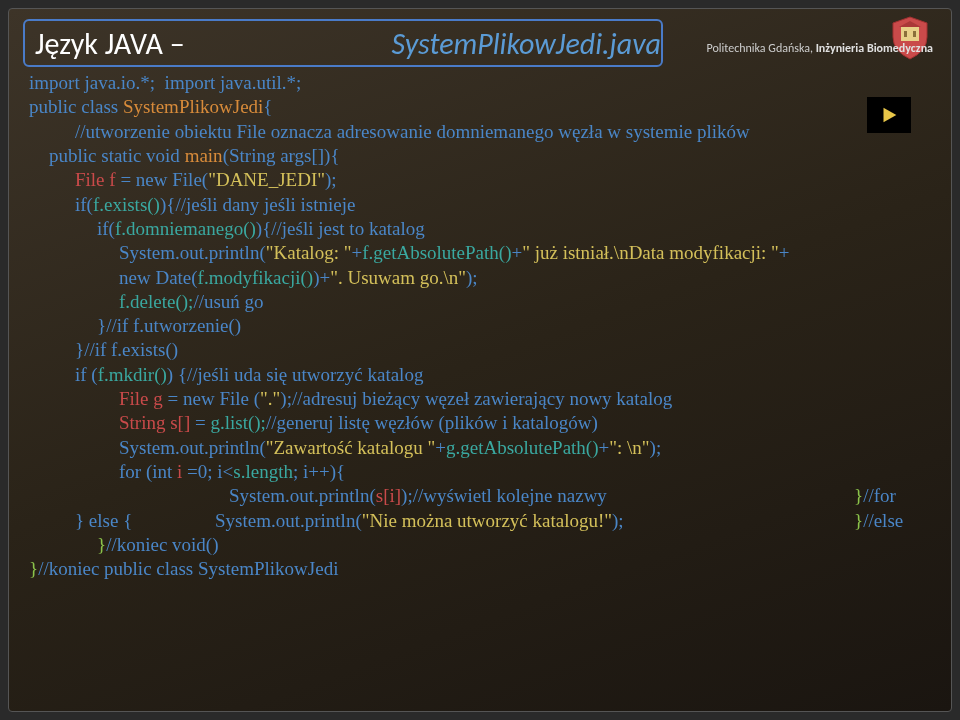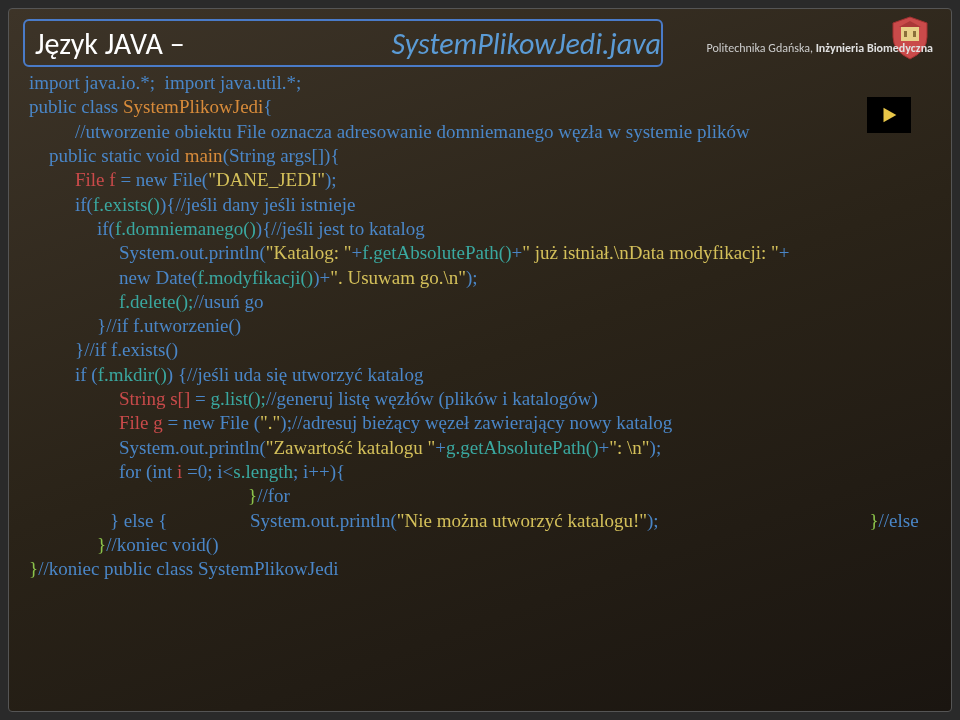--- a/index.html
+++ b/index.html
@@ -82,23 +82,23 @@
   .c-red { color: #c94a4a; }
   .c-yellow { color: #d4c05a; }
   .c-teal { color: #3aa8a0; }
   .c-green { color: #8bc34a; }
   .i1 { padding-left: 20px; }
   .i2 { padding-left: 46px; }
   .i3 { padding-left: 68px; }
   .i4 { padding-left: 90px; }
   .i5 { padding-left: 200px; }
   .row { display: flex; }
-  .row .lead { width: 140px; margin-left: 35px; }
+  .row .lead { width: 140px; }
   .row .mid { flex: 1; }
-  .row .tail { width: 80px; text-align: center; }
+  .row .tail { width: 80px; text-align: left; }
 </style>
 </head>
 <body>
 
 <div class="slide">
 
   <div class="title-bar">
     <span class="title-white">Język JAVA – </span>
     <span class="title-blue">SystemPlikowJedi.java</span>
   </div>
@@ -130,25 +130,26 @@
     <div class="code-line i1"><span class="c-blue">public static void </span><span class="c-orange">main</span><span class="c-blue">(String args[]){</span></div>
     <div class="code-line i2"><span class="c-red">File f </span><span class="c-blue">= new File(</span><span class="c-yellow">"DANE_JEDI"</span><span class="c-blue">);</span></div>
     <div class="code-line i2"><span class="c-blue">if(</span><span class="c-teal">f.exists()</span><span class="c-blue">){</span><span class="c-blue">//jeśli dany jeśli istnieje</span></div>
     <div class="code-line i3"><span class="c-blue">if(</span><span class="c-teal">f.domniemanego()</span><span class="c-blue">){</span><span class="c-blue">//jeśli jest to katalog</span></div>
     <div class="code-line i4"><span class="c-blue">System.out.println(</span><span class="c-yellow">"Katalog: "</span><span class="c-blue">+</span><span class="c-teal">f.getAbsolutePath()</span><span class="c-blue">+</span><span class="c-yellow">" już istniał.\nData modyfikacji: "</span><span class="c-blue">+</span></div>
     <div class="code-line i4"><span class="c-blue">new Date(</span><span class="c-teal">f.modyfikacji()</span><span class="c-blue">)+</span><span class="c-yellow">". Usuwam go.\n"</span><span class="c-blue">);</span></div>
     <div class="code-line i4"><span class="c-teal">f.delete();</span><span class="c-blue">//usuń go</span></div>
     <div class="code-line i3"><span class="c-blue">}</span><span class="c-blue">//if f.utworzenie()</span></div>
     <div class="code-line i2"><span class="c-blue">}</span><span class="c-blue">//if f.exists()</span></div>
     <div class="code-line i2"><span class="c-blue">if (</span><span class="c-teal">f.mkdir()</span><span class="c-blue">) {</span><span class="c-blue">//jeśli uda się utworzyć katalog</span></div>
+    <div class="code-line i4"><span class="c-red">File g </span><span class="c-blue">= new File (</span><span class="c-yellow">"."</span><span class="c-blue">);</span><span class="c-blue">//adresuj bieżący węzeł zawierający nowy katalog</span></div>
     <div class="code-line i4"><span class="c-red">String s[] </span><span class="c-blue">= </span><span class="c-teal">g.list();</span><span class="c-blue">//generuj listę węzłów (plików i katalogów)</span></div>
-    <div class="code-line i4"><span class="c-red">File g </span><span class="c-blue">= new File (</span><span class="c-yellow">"."</span><span class="c-blue">);</span><span class="c-blue">//adresuj bieżący węzeł zawierający nowy katalog</span></div>
     <div class="code-line i4"><span class="c-blue">System.out.println(</span><span class="c-yellow">"Zawartość katalogu "</span><span class="c-blue">+</span><span class="c-teal">g.getAbsolutePath()</span><span class="c-blue">+</span><span class="c-yellow">": \n"</span><span class="c-blue">);</span></div>
     <div class="code-line i4"><span class="c-blue">for (int </span><span class="c-red">i </span><span class="c-blue">=0; i&lt;</span><span class="c-teal">s.length</span><span class="c-blue">; i++){</span></div>
     <div class="code-line i5 row">
+      <span class="mid"><span class="c-blue">System.out.println(</span><span class="c-red">s[i]</span><span class="c-blue">);</span><span class="c-blue">//wyświetl kolejne nazwy</span></span>
       <span class="tail"><span class="c-green">}</span><span class="c-blue">//for</span></span>
     </div>
     <div class="code-line i2 row">
       <span class="lead c-blue">} else {</span>
       <span class="mid"><span class="c-blue">System.out.println(</span><span class="c-yellow">"Nie można utworzyć katalogu!"</span><span class="c-blue">);</span></span>
       <span class="tail"><span class="c-green">}</span><span class="c-blue">//else</span></span>
     </div>
     <div class="code-line i3"><span class="c-green">}</span><span class="c-blue">//koniec void()</span></div>
     <div class="code-line"><span class="c-green">}</span><span class="c-blue">//koniec public class SystemPlikowJedi</span></div>
   </div>

